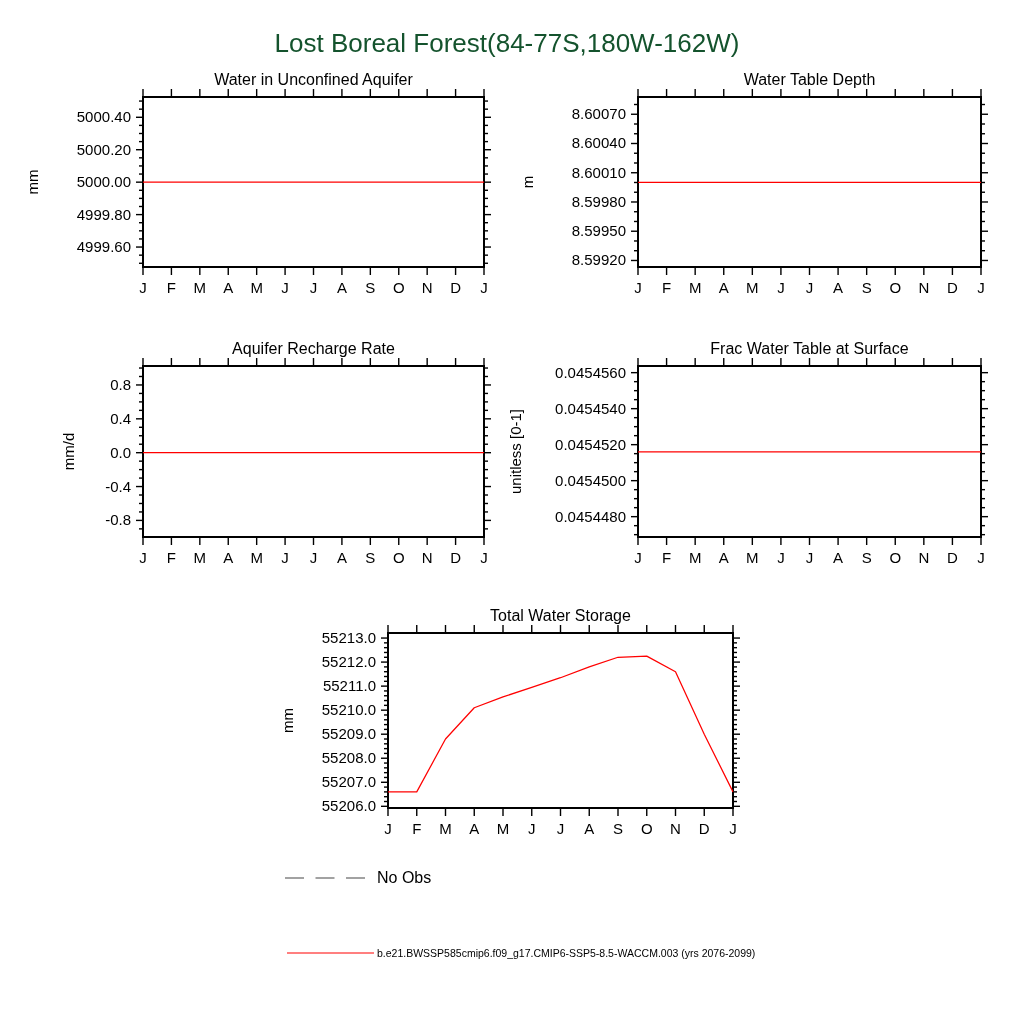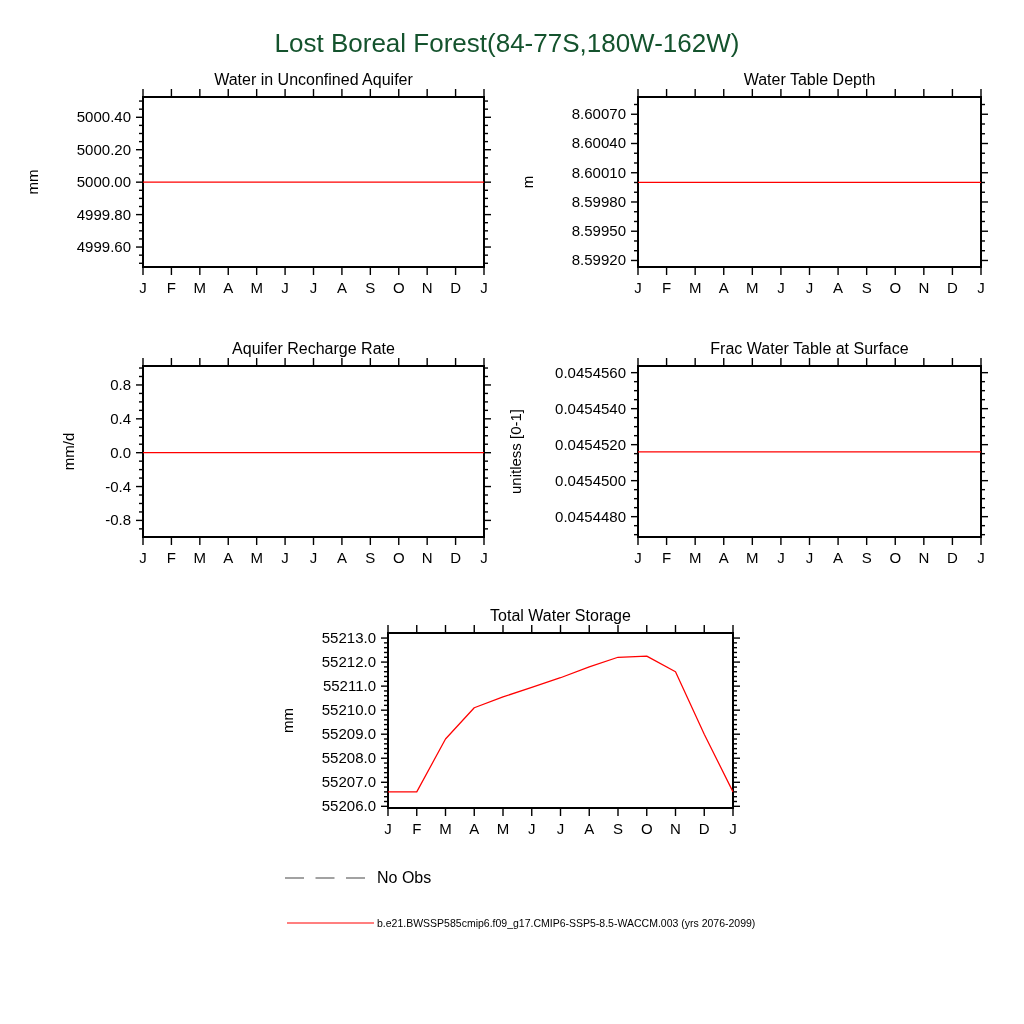--- a/index.html
+++ b/index.html
@@ -26,21 +26,21 @@
     top: 0;
   }
   .legend-row {
     position: absolute;
     display: flex;
     align-items: center;
     white-space: nowrap;
     color: #000000;
   }
   .legend-row.no-obs { left: 285px; top: 869px; }
-  .legend-row.case   { left: 287px; top: 916px; }
+  .legend-row.case   { left: 287px; top: 946px; }
   .legend-row.no-obs .legend-label { margin-left: 12px; font-size: 16px; }
   .legend-row.case   .legend-label { margin-left: 3px;  font-size: 10.5px; }
   svg text { fill: #000000; }
 </style>
 </head>
 <body>
 
 <div class="figure">
 
   <div class="figure-title">Lost Boreal Forest(84-77S,180W-162W)</div>

